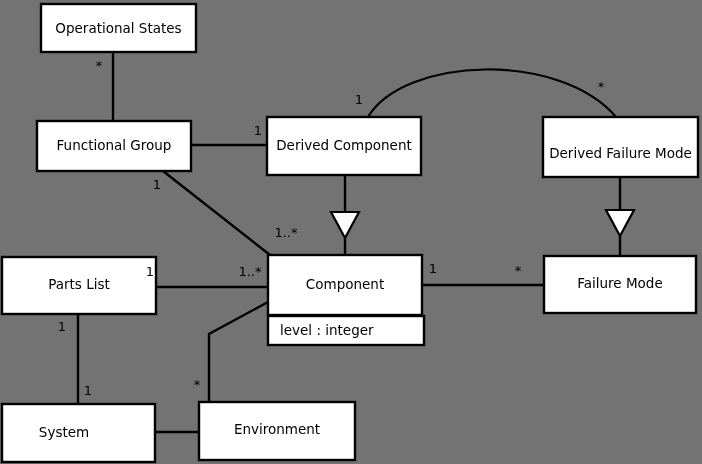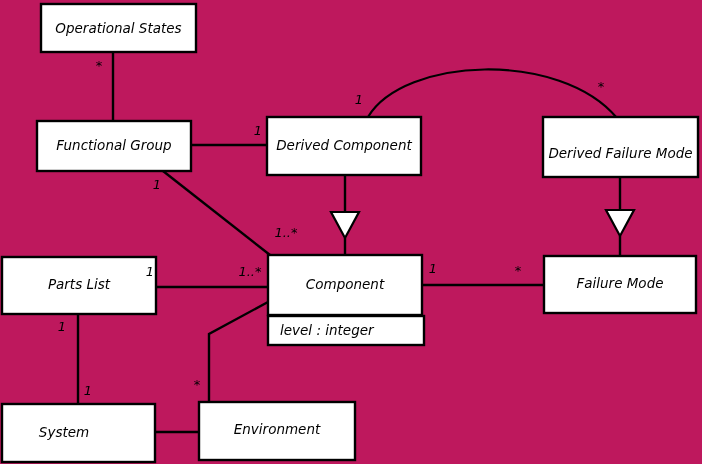--- a/index.html
+++ b/index.html
@@ -4,24 +4,23 @@
 <style>
   html, body {
     margin: 0;
     padding: 0;
     background: #ffffff;
   }
   #diagram-root {
     position: relative;
     width: 702px;
     height: 464px;
-    background: #be185d;
+    background: #737373;
     font-family: "DejaVu Sans", "Liberation Sans", sans-serif;
     overflow: hidden;
-    font-style: italic;
   }
   svg#uml-canvas {
     position: absolute;
     top: 0; left: 0;
     width: 702px;
     height: 464px;
     display: block;
   }
   .cls-box {
     fill: #ffffff;

